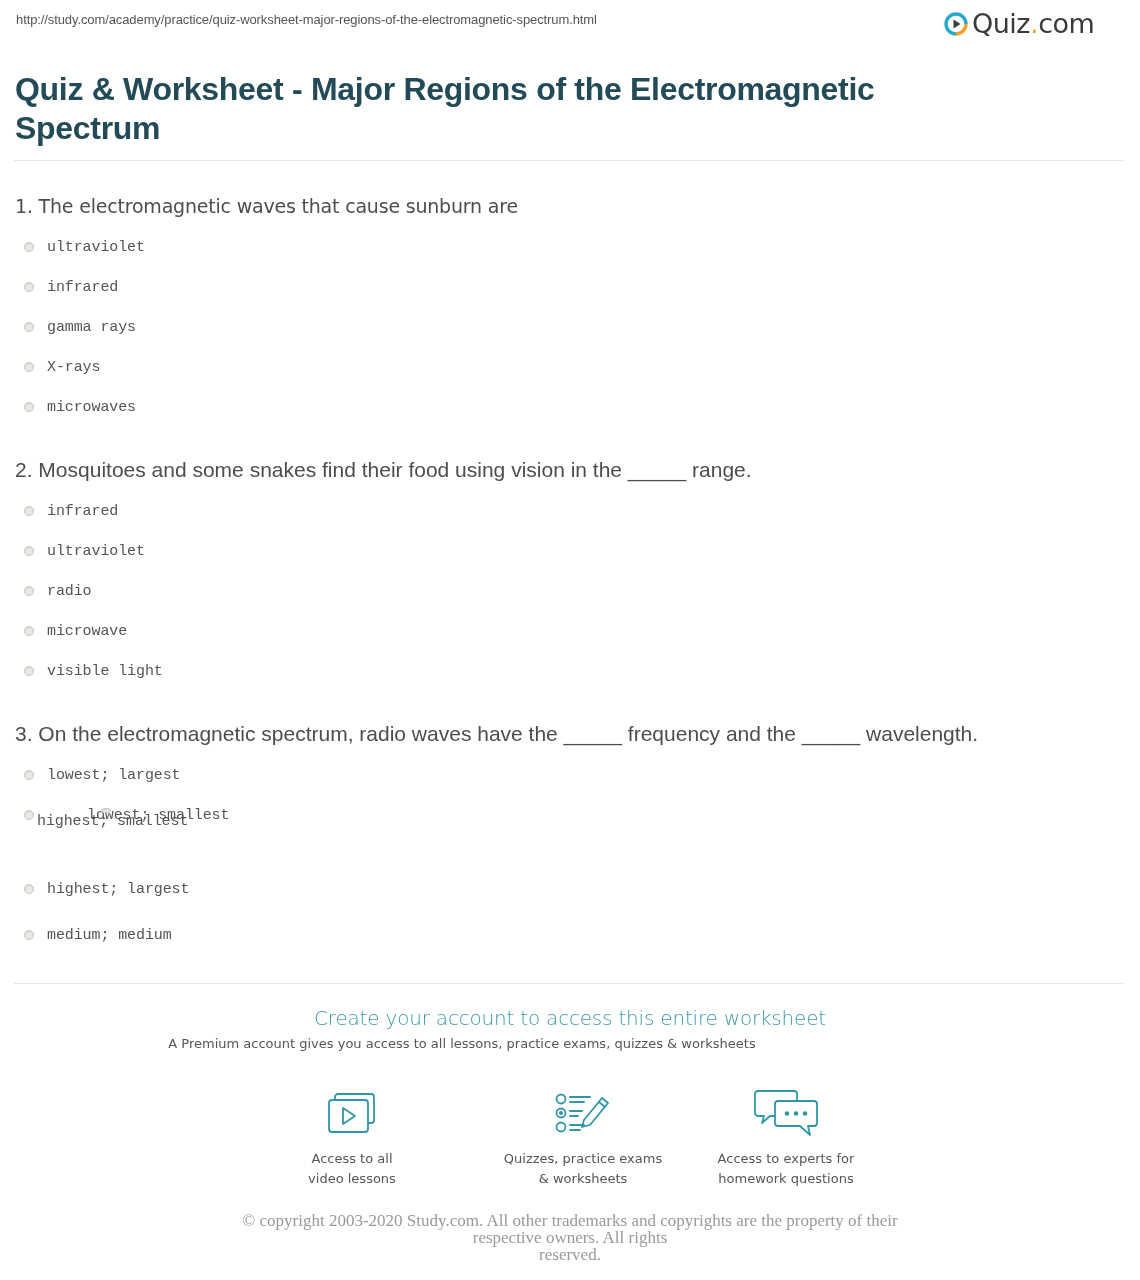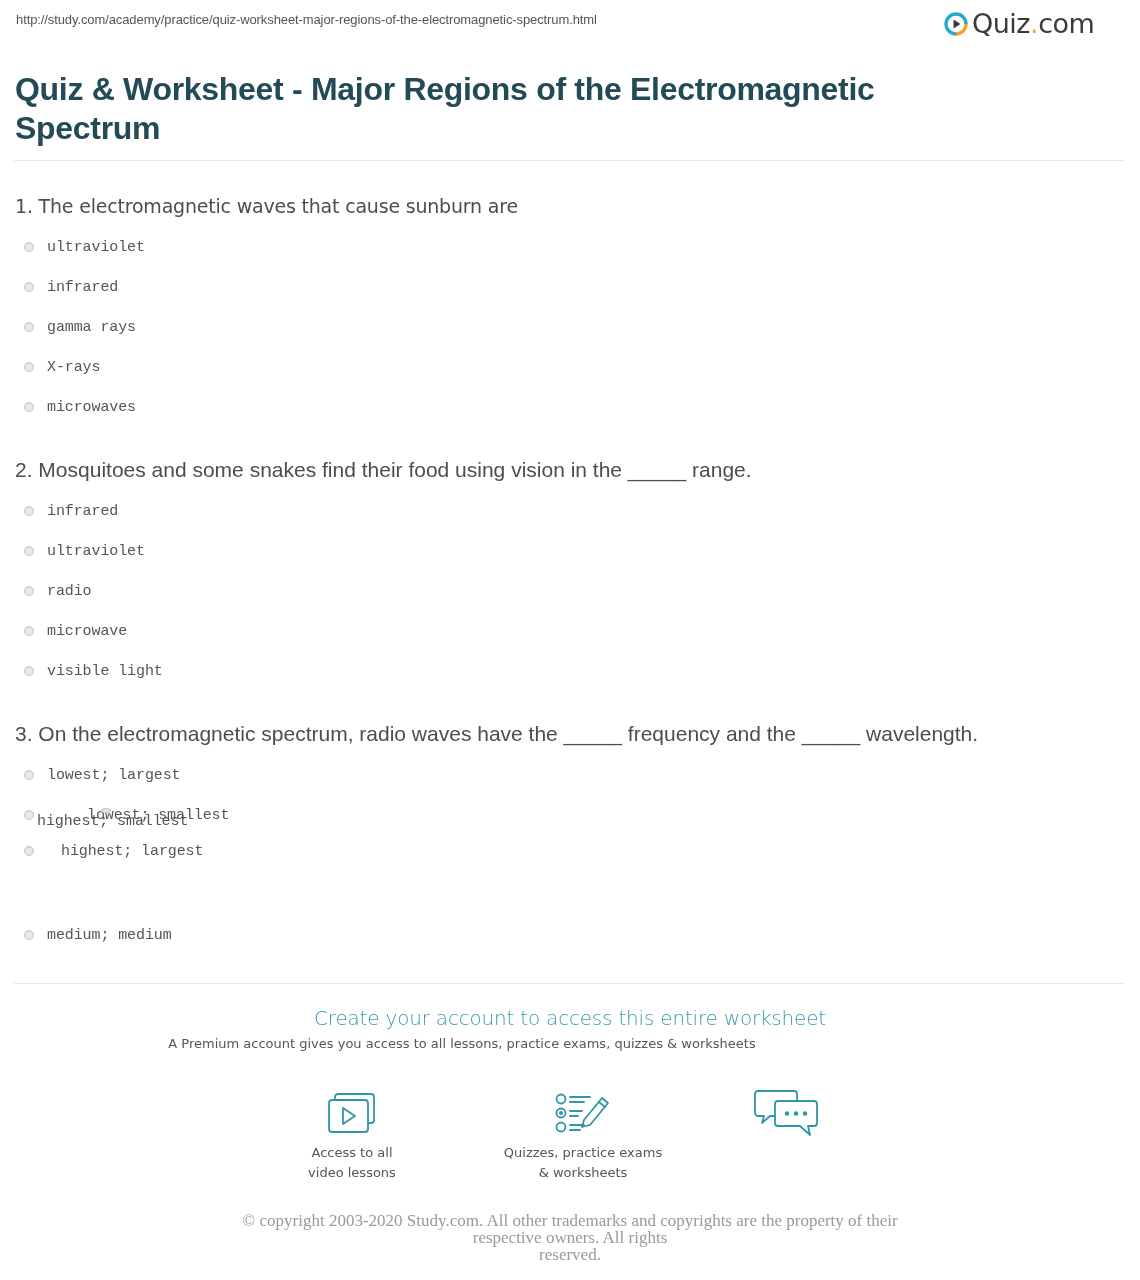--- a/index.html
+++ b/index.html
@@ -22,21 +22,21 @@
 
     .answer { position: absolute; left: 24px; height: 22px; display: flex; align-items: center; cursor: pointer; }
     .radio { width: 10px; height: 10px; border-radius: 50%; background: #ebe9e6; border: 1px solid #c8c6c2; box-shadow: inset 0 1px 1px rgba(0,0,0,0.08); }
     .answer-label { margin-left: 13px; font-family: Liberation Mono, monospace; font-size: 15px; color: #555; letter-spacing: -0.1px; }
 
     .cta-title { position: absolute; left: 0; width: 1140px; top: 1006px; text-align: center; font-family: "DejaVu Sans", sans-serif; font-weight: 300; font-size: 20px; color: #3a9aaa; letter-spacing: -0.2px; }
     .cta-sub { position: absolute; left: 0; width: 924px; top: 1036px; text-align: center; font-family: "DejaVu Sans", sans-serif; font-size: 13px; color: #555; }
 
     .feature { position: absolute; top: 1088px; width: 200px; text-align: center; }
     .feature-icon { height: 52px; display: flex; justify-content: center; align-items: center; }
-    .feature-label { margin-top: 3px; font-family: "DejaVu Sans", sans-serif; font-size: 13px; line-height: 20px; color: #555; }
+    .feature-label { margin-top: 9px; font-family: "DejaVu Sans", sans-serif; font-size: 13px; line-height: 20px; color: #555; }
 
     .copyright { position: absolute; left: 210px; width: 720px; top: 1212px; text-align: center; font-family: Liberation Serif, serif; font-size: 17px; line-height: 17px; color: #999; }
   </style>
 </head>
 <body>
 
 <div class="url">http://study.com/academy/practice/quiz-worksheet-major-regions-of-the-electromagnetic-spectrum.html</div>
 
 <div class="logo">
   <svg width="24" height="24" viewBox="0 0 24 24">
@@ -102,21 +102,21 @@
     <span class="answer-label">lowest; largest</span>
   </div>
 <div class="answer" style="top:804px;gap:40px;">
     <span class="radio"></span>
     <span class="answer-label">lowest; smallest</span>
   </div>
 <div class="answer" style="top:808px;flex-direction:column;">
     <span class="radio"></span>
     <span class="answer-label">highest; smallest</span>
   </div>
-<div class="answer" style="top:840px;gap:14px;">
+<div class="answer" style="top:878px;">
     <span class="radio"></span>
     <span class="answer-label">highest; largest</span>
   </div>
 <div class="answer" style="top:924px;">
     <span class="radio"></span>
     <span class="answer-label">medium; medium</span>
   </div>
 
 <div class="divider" style="top:983px;"></div>
 
@@ -169,18 +169,22 @@
         <path d="M4 2 H40 a3 3 0 0 1 3 3 V24 a3 3 0 0 1 -3 3 H16 L8 34 L10 27 H4 a3 3 0 0 1 -3 -3 V5 a3 3 0 0 1 3 -3 Z"></path>
         <path d="M24 12 H60 a3 3 0 0 1 3 3 V34 a3 3 0 0 1 -3 3 H54 L56 46 L46 37 H24 a3 3 0 0 1 -3 -3 V15 a3 3 0 0 1 3 -3 Z"></path>
       </g>
       <g fill="#2f97a8">
         <circle cx="33" cy="24.5" r="2.3"></circle>
         <circle cx="42" cy="24.5" r="2.3"></circle>
         <circle cx="51" cy="24.5" r="2.3"></circle>
       </g>
     </svg>
   </div>
+  <div class="feature-label">
+    <div>Access to experts for</div>
+    <div>homework questions</div>
+  </div>
 </div>
 
 <div class="copyright">
   <div>© copyright 2003-2020 Study.com. All other trademarks and copyrights are the property of their respective owners. All rights</div>
   <div>reserved.</div>
 </div>
 
 </body></html>

